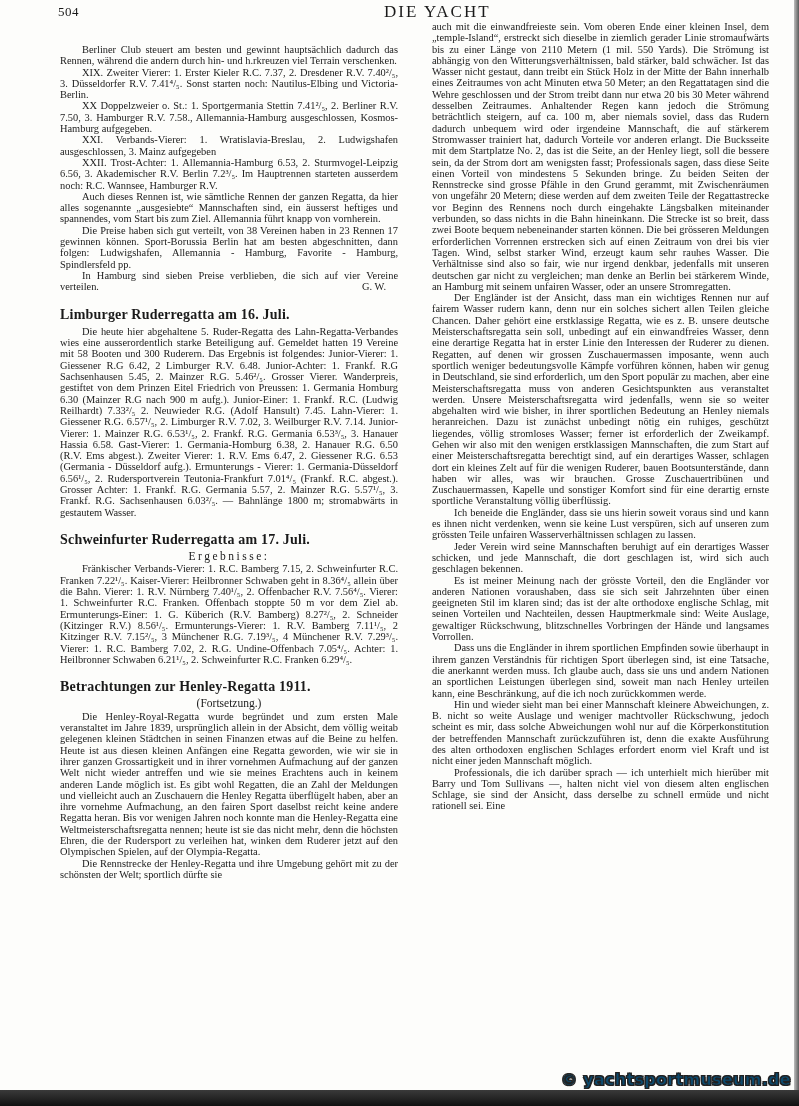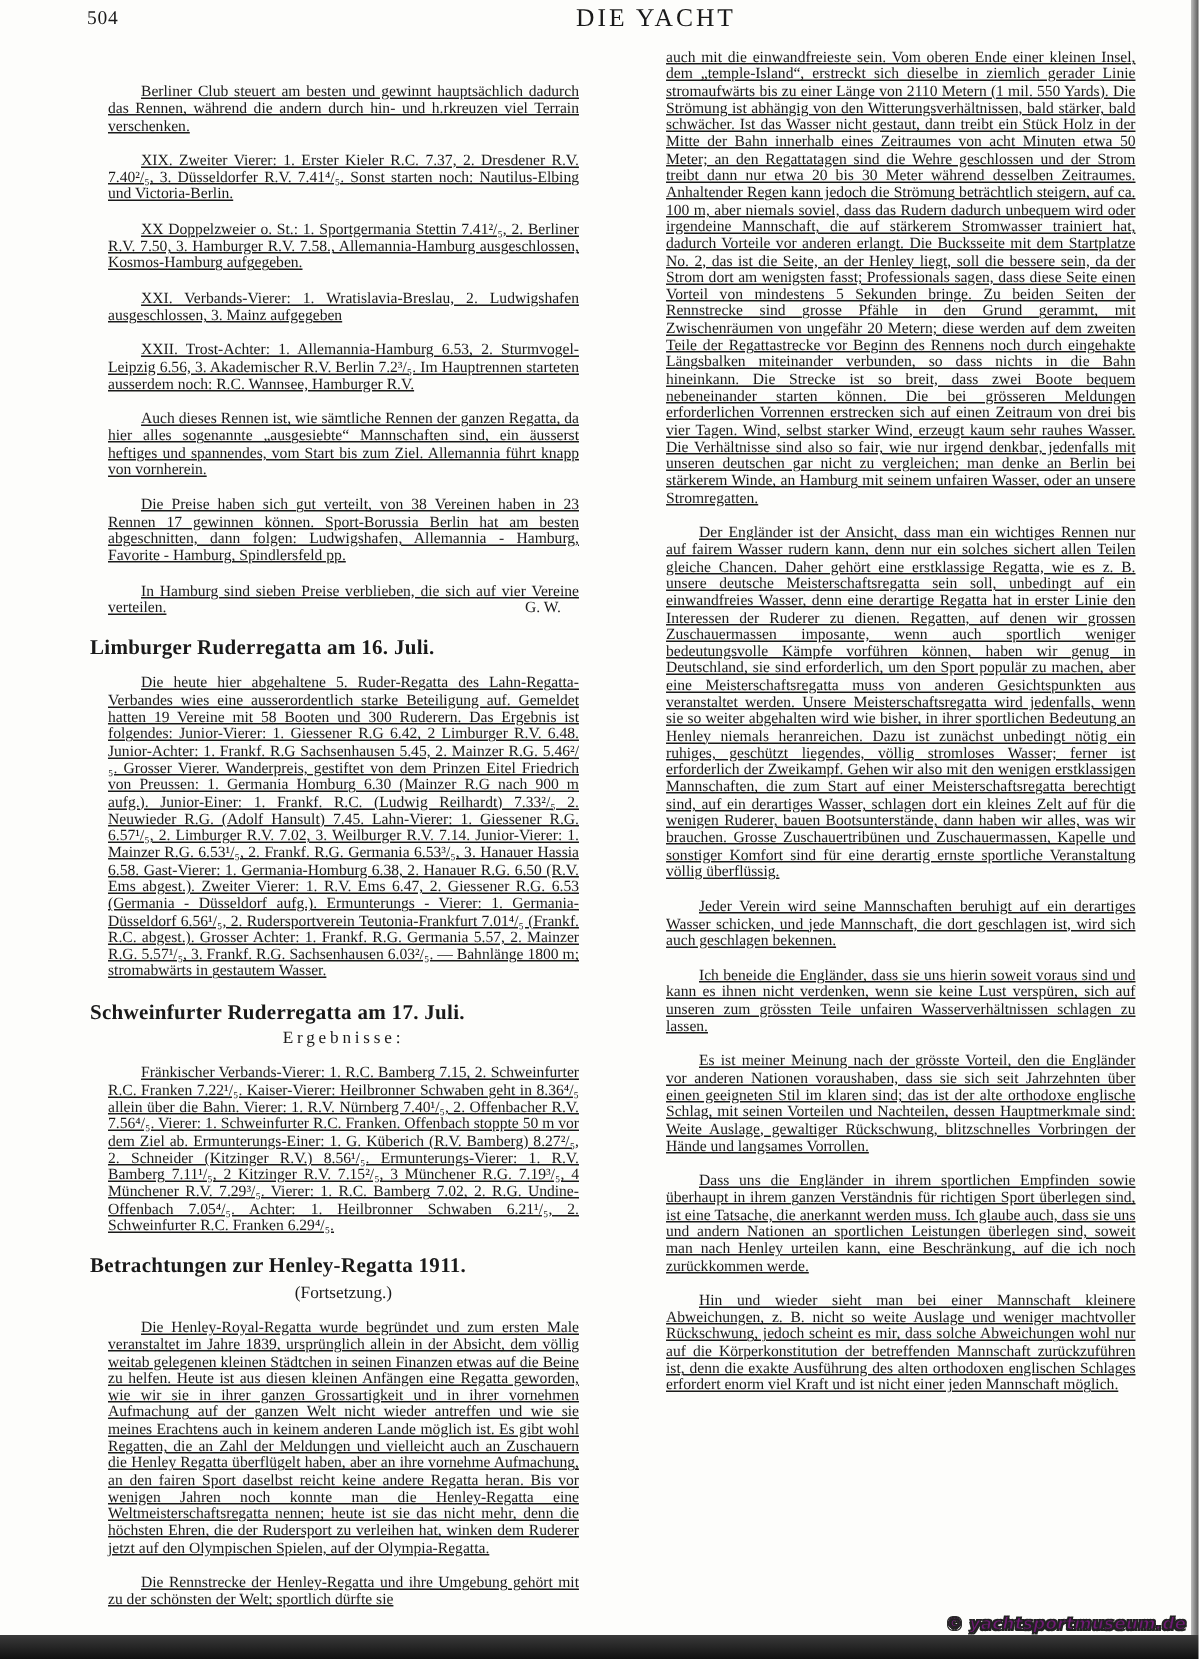--- a/index.html
+++ b/index.html
@@ -26,38 +26,37 @@
   }
   .running-head {
     position: absolute; left: 366px; top: 2px; font-size: 17px; letter-spacing: 2px; margin-left: 18px;
   }
   .col {
     position: absolute; top: 44px; font-size: 10.4px; line-height: 11.3px;
     text-align: justify;
   }
   .col-left { left: 60px; width: 338px; }
   .col-right { left: 432px; width: 337px; top: 21px; }
-  .col p { margin: 12px; text-indent: 22px; hyphens: auto; text-decoration: underline; }
+  .col p { margin: 0; text-indent: 22px; hyphens: auto; }
   .col p.noindent { text-indent: 0; }
   h2 {
     margin: 16px 0 6px 0; font-size: 14px; font-weight: bold;
     letter-spacing: 0.2px;
   }
   .subhead {
     text-align: center; font-size: 11.5px; letter-spacing: 2.5px; margin: 0 0 1px 0;
   }
   .subhead-plain { text-align: center; font-size: 11.5px; margin: 0 0 1px 0; }
   .signature { float: right; padding-right: 12px; }
   .watermark {
     position: absolute; right: 8px; bottom: 17px;
-    font-family: "DejaVu Sans", sans-serif; font-size: 11px; font-weight: bold;
-    color: #701a75; -webkit-text-stroke: 0.7px #222;
+    font-family: "DejaVu Sans", sans-serif; font-size: 16px; font-weight: bold;
+    color: #0c4a6e; -webkit-text-stroke: 0.7px #222;
     text-shadow: 1px 1px 0 #222, -1px -1px 0 #222, 1px -1px 0 #222, -1px 1px 0 #222;
     letter-spacing: 0.3px;
-    font-style: italic;
   }
 </style>
 </head>
 <body>
 
 <div class="page">
   <div class="spine"></div>
   <div class="bottom-band"></div>
 
   <div class="page-number">504</div>
@@ -85,21 +84,22 @@
 
     <h2>Betrachtungen zur Henley-Regatta 1911.</h2>
     <div class="subhead-plain">(Fortsetzung.)</div>
     <p>Die Henley-Royal-Regatta wurde begründet und zum ersten Male veranstaltet im Jahre 1839, ursprünglich allein in der Absicht, dem völlig weitab gelegenen kleinen Städtchen in seinen Finanzen etwas auf die Beine zu helfen. Heute ist aus diesen kleinen Anfängen eine Regatta geworden, wie wir sie in ihrer ganzen Grossartigkeit und in ihrer vornehmen Aufmachung auf der ganzen Welt nicht wieder antreffen und wie sie meines Erachtens auch in keinem anderen Lande möglich ist. Es gibt wohl Regatten, die an Zahl der Meldungen und vielleicht auch an Zuschauern die Henley Regatta überflügelt haben, aber an ihre vornehme Aufmachung, an den fairen Sport daselbst reicht keine andere Regatta heran. Bis vor wenigen Jahren noch konnte man die Henley-Regatta eine Weltmeisterschaftsregatta nennen; heute ist sie das nicht mehr, denn die höchsten Ehren, die der Rudersport zu verleihen hat, winken dem Ruderer jetzt auf den Olympischen Spielen, auf der Olympia-Regatta.</p>
     <p>Die Rennstrecke der Henley-Regatta und ihre Umgebung gehört mit zu der schönsten der Welt; sportlich dürfte sie</p>
   </div>
 
   <div class="col col-right">
     <p class="noindent">auch mit die einwandfreieste sein. Vom oberen Ende einer kleinen Insel, dem „temple-Island“, erstreckt sich dieselbe in ziemlich gerader Linie stromaufwärts bis zu einer Länge von 2110 Metern (1 mil. 550 Yards). Die Strömung ist abhängig von den Witterungsverhältnissen, bald stärker, bald schwächer. Ist das Wasser nicht gestaut, dann treibt ein Stück Holz in der Mitte der Bahn innerhalb eines Zeitraumes von acht Minuten etwa 50 Meter; an den Regattatagen sind die Wehre geschlossen und der Strom treibt dann nur etwa 20 bis 30 Meter während desselben Zeitraumes. Anhaltender Regen kann jedoch die Strömung beträchtlich steigern, auf ca. 100 m, aber niemals soviel, dass das Rudern dadurch unbequem wird oder irgendeine Mannschaft, die auf stärkerem Stromwasser trainiert hat, dadurch Vorteile vor anderen erlangt. Die Bucksseite mit dem Startplatze No. 2, das ist die Seite, an der Henley liegt, soll die bessere sein, da der Strom dort am wenigsten fasst; Professionals sagen, dass diese Seite einen Vorteil von mindestens 5 Sekunden bringe. Zu beiden Seiten der Rennstrecke sind grosse Pfähle in den Grund gerammt, mit Zwischenräumen von ungefähr 20 Metern; diese werden auf dem zweiten Teile der Regattastrecke vor Beginn des Rennens noch durch eingehakte Längsbalken miteinander verbunden, so dass nichts in die Bahn hineinkann. Die Strecke ist so breit, dass zwei Boote bequem nebeneinander starten können. Die bei grösseren Meldungen erforderlichen Vorrennen erstrecken sich auf einen Zeitraum von drei bis vier Tagen. Wind, selbst starker Wind, erzeugt kaum sehr rauhes Wasser. Die Verhältnisse sind also so fair, wie nur irgend denkbar, jedenfalls mit unseren deutschen gar nicht zu vergleichen; man denke an Berlin bei stärkerem Winde, an Hamburg mit seinem unfairen Wasser, oder an unsere Stromregatten.</p>
     <p>Der Engländer ist der Ansicht, dass man ein wichtiges Rennen nur auf fairem Wasser rudern kann, denn nur ein solches sichert allen Teilen gleiche Chancen. Daher gehört eine erstklassige Regatta, wie es z. B. unsere deutsche Meisterschaftsregatta sein soll, unbedingt auf ein einwandfreies Wasser, denn eine derartige Regatta hat in erster Linie den Interessen der Ruderer zu dienen. Regatten, auf denen wir grossen Zuschauermassen imposante, wenn auch sportlich weniger bedeutungsvolle Kämpfe vorführen können, haben wir genug in Deutschland, sie sind erforderlich, um den Sport populär zu machen, aber eine Meisterschaftsregatta muss von anderen Gesichtspunkten aus veranstaltet werden. Unsere Meisterschaftsregatta wird jedenfalls, wenn sie so weiter abgehalten wird wie bisher, in ihrer sportlichen Bedeutung an Henley niemals heranreichen. Dazu ist zunächst unbedingt nötig ein ruhiges, geschützt liegendes, völlig stromloses Wasser; ferner ist erforderlich der Zweikampf. Gehen wir also mit den wenigen erstklassigen Mannschaften, die zum Start auf einer Meisterschaftsregatta berechtigt sind, auf ein derartiges Wasser, schlagen dort ein kleines Zelt auf für die wenigen Ruderer, bauen Bootsunterstände, dann haben wir alles, was wir brauchen. Grosse Zuschauertribünen und Zuschauermassen, Kapelle und sonstiger Komfort sind für eine derartig ernste sportliche Veranstaltung völlig überflüssig.</p>
+    <p>Ich beneide die Engländer, dass sie uns hierin soweit voraus sind und kann es ihnen nicht verdenken, wenn sie keine Lust verspüren, sich auf unseren zum grössten Teile unfairen Wasserverhältnissen schlagen zu lassen.</p>
     <p>Jeder Verein wird seine Mannschaften beruhigt auf ein derartiges Wasser schicken, und jede Mannschaft, die dort geschlagen ist, wird sich auch geschlagen bekennen.</p>
-    <p>Ich beneide die Engländer, dass sie uns hierin soweit voraus sind und kann es ihnen nicht verdenken, wenn sie keine Lust verspüren, sich auf unseren zum grössten Teile unfairen Wasserverhältnissen schlagen zu lassen.</p>
     <p>Es ist meiner Meinung nach der grösste Vorteil, den die Engländer vor anderen Nationen voraushaben, dass sie sich seit Jahrzehnten über einen geeigneten Stil im klaren sind; das ist der alte orthodoxe englische Schlag, mit seinen Vorteilen und Nachteilen, dessen Hauptmerkmale sind: Weite Auslage, gewaltiger Rückschwung, blitzschnelles Vorbringen der Hände und langsames Vorrollen.</p>
     <p>Dass uns die Engländer in ihrem sportlichen Empfinden sowie überhaupt in ihrem ganzen Verständnis für richtigen Sport überlegen sind, ist eine Tatsache, die anerkannt werden muss. Ich glaube auch, dass sie uns und andern Nationen an sportlichen Leistungen überlegen sind, soweit man nach Henley urteilen kann, eine Beschränkung, auf die ich noch zurückkommen werde.</p>
     <p>Hin und wieder sieht man bei einer Mannschaft kleinere Abweichungen, z. B. nicht so weite Auslage und weniger machtvoller Rückschwung, jedoch scheint es mir, dass solche Abweichungen wohl nur auf die Körperkonstitution der betreffenden Mannschaft zurückzuführen ist, denn die exakte Ausführung des alten orthodoxen englischen Schlages erfordert enorm viel Kraft und ist nicht einer jeden Mannschaft möglich.</p>
+    <p>Professionals, die ich darüber sprach — ich unterhielt mich hierüber mit Barry und Tom Sullivans —, halten nicht viel von diesem alten englischen Schlage, sie sind der Ansicht, dass derselbe zu schnell ermüde und nicht rationell sei. Eine</p>
   </div>
 
   <div class="watermark">© yachtsportmuseum.de</div>
 </div>
 
 </body></html>

